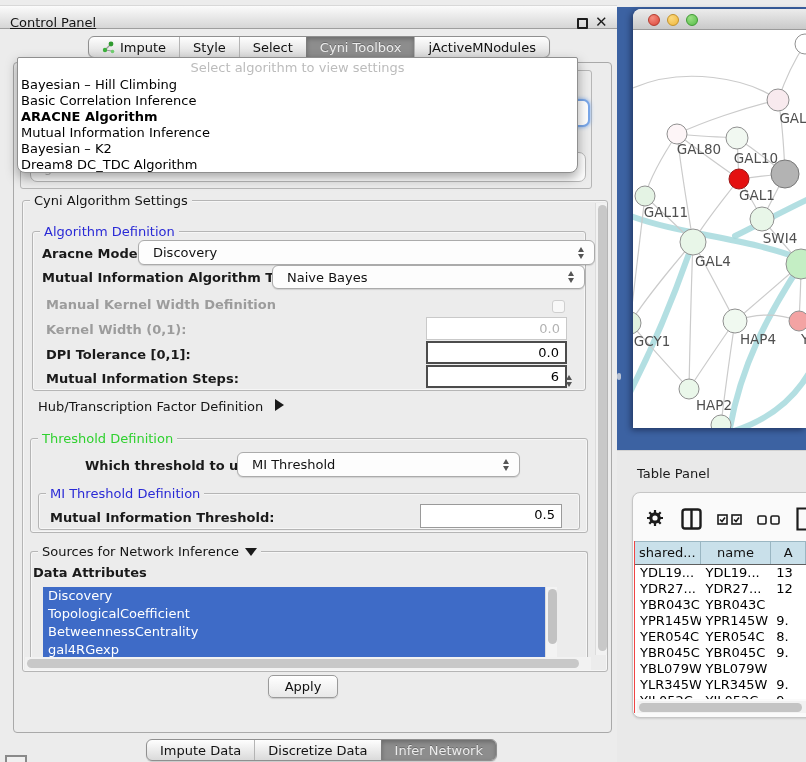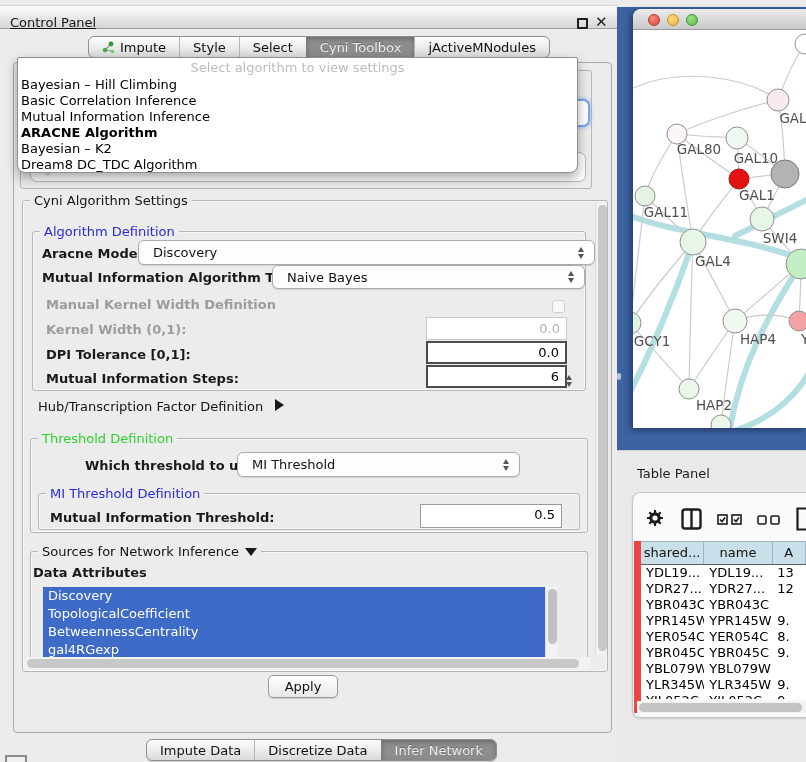--- a/index.html
+++ b/index.html
@@ -110,21 +110,21 @@
   .light.yellow { left:34px; background:radial-gradient(circle at 35% 30%, #fbd97e, #f0b73c); border:1px solid #c3922b; }
   .light.green { left:53px; background:radial-gradient(circle at 35% 30%, #9adf84, #57bd49); border:1px solid #3f9a34; }
   .net-canvas { position:absolute; left:0; top:21px; width:173px; height:398px; background:#fff; }
 
   
   .tp-region { left:617px; top:450px; width:189px; height:312px; background:#e9e9e9; border-top:1px solid #d2d2d2; }
   .tp-title { left:637px; top:466px; font-size:13px; color:#1c1c1c; }
   .tp-card { left:632px; top:492px; width:178px; height:226px; background:#fafafa; border:1px solid #c6c6c6;
     border-radius:8px 0 0 8px; box-shadow:0 1px 2px rgba(0,0,0,.12); }
   .tp-toolbar-icon { position:absolute; }
-  .tp-table { left:634px; top:541px; width:172px; height:172px; overflow:hidden; border-left:7px solid #ef4444; }
+  .tp-table { left:634px; top:541px; width:172px; height:172px; overflow:hidden; border-left:1px solid #ef4444; }
   .tp-header { display:flex; height:24px; background:#c9e0ea; border-top:1px solid #9ab6c2; border-bottom:1px solid #5f5f5f; }
   .tp-hcell { font-size:13px; color:#111; text-align:center; line-height:22px; border-right:1px solid #9ab6c2; overflow:hidden; white-space:nowrap; }
   .tp-rows { background:#fff; height:134px; overflow:hidden; }
   .tp-row { display:flex; height:16px; }
   .tp-cell { font-size:13px; color:#000; line-height:16px; padding-left:5px; overflow:hidden; white-space:nowrap; }
   .c0 { width:76px; } .c1 { width:82px; } .c2 { width:40px; }
   .tp-hscroll { left:637px; top:701px; width:169px; height:12px; background:#f2f2f2; }
   .tp-hthumb { position:absolute; left:2px; top:1.5px; width:163px; height:9px; background:#c4c4c4; border-radius:5px; }
 
   .mini-square { left:5px; top:755px; width:22px; height:14px; border:2px solid #8a8a8a; background:#f0f0f0; }
@@ -174,22 +174,22 @@
   <div class="abs ghost-combo">
     <span>galFiltered.sif default node</span>
   </div>
   <span class="abs spinner ghost-spinner"></span>
 
   <div class="abs popup">
     <div class="popup-prompt">Select algorithm to view settings</div>
     <div id="algo-list">
         <div class="popup-item">Bayesian – Hill Climbing</div>
         <div class="popup-item">Basic Correlation Inference</div>
+        <div class="popup-item bold">ARACNE Algorithm</div>
         <div class="popup-item">Mutual Information Inference</div>
-        <div class="popup-item bold">ARACNE Algorithm</div>
         <div class="popup-item">Bayesian – K2</div>
         <div class="popup-item">Dream8 DC_TDC Algorithm</div>
       </div>
   </div>
 
   <div class="abs group settings-group"></div>
   <span class="abs group-title t-black settings-title">Cyni Algorithm Settings</span>
 
   <div class="abs group algdef-group"></div>
   <span class="abs group-title t-blue algdef-title">Algorithm Definition</span>

